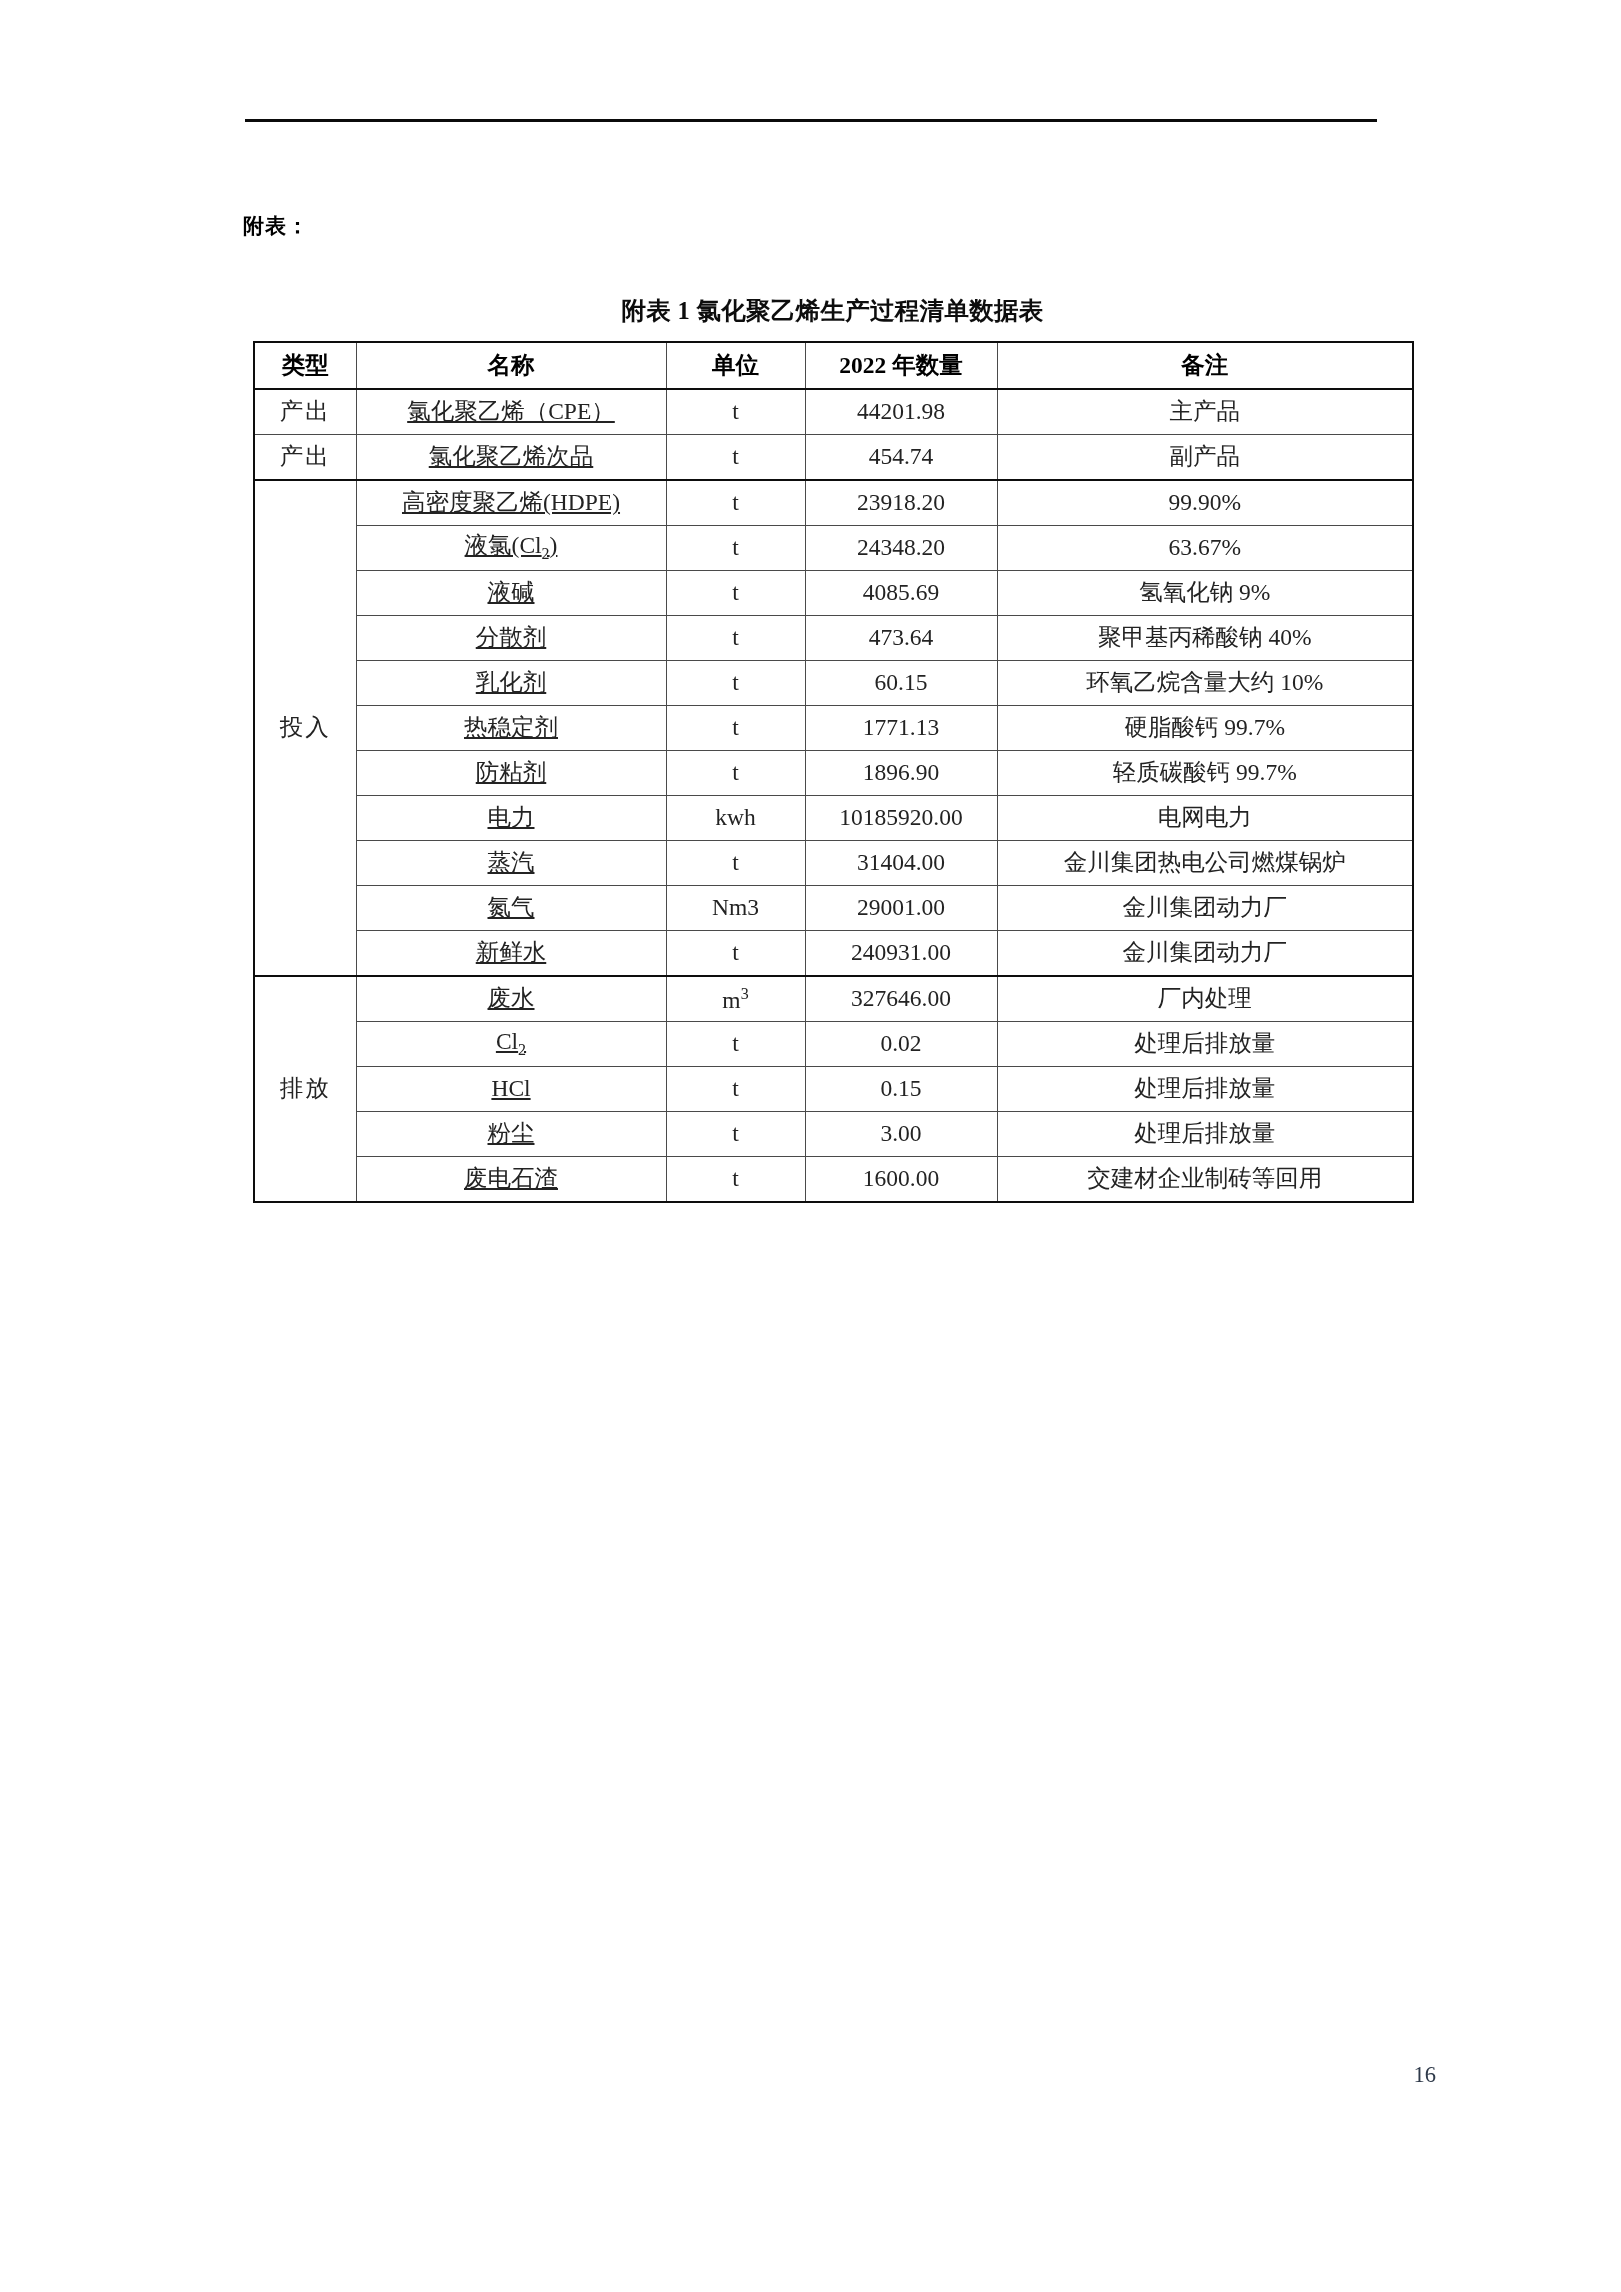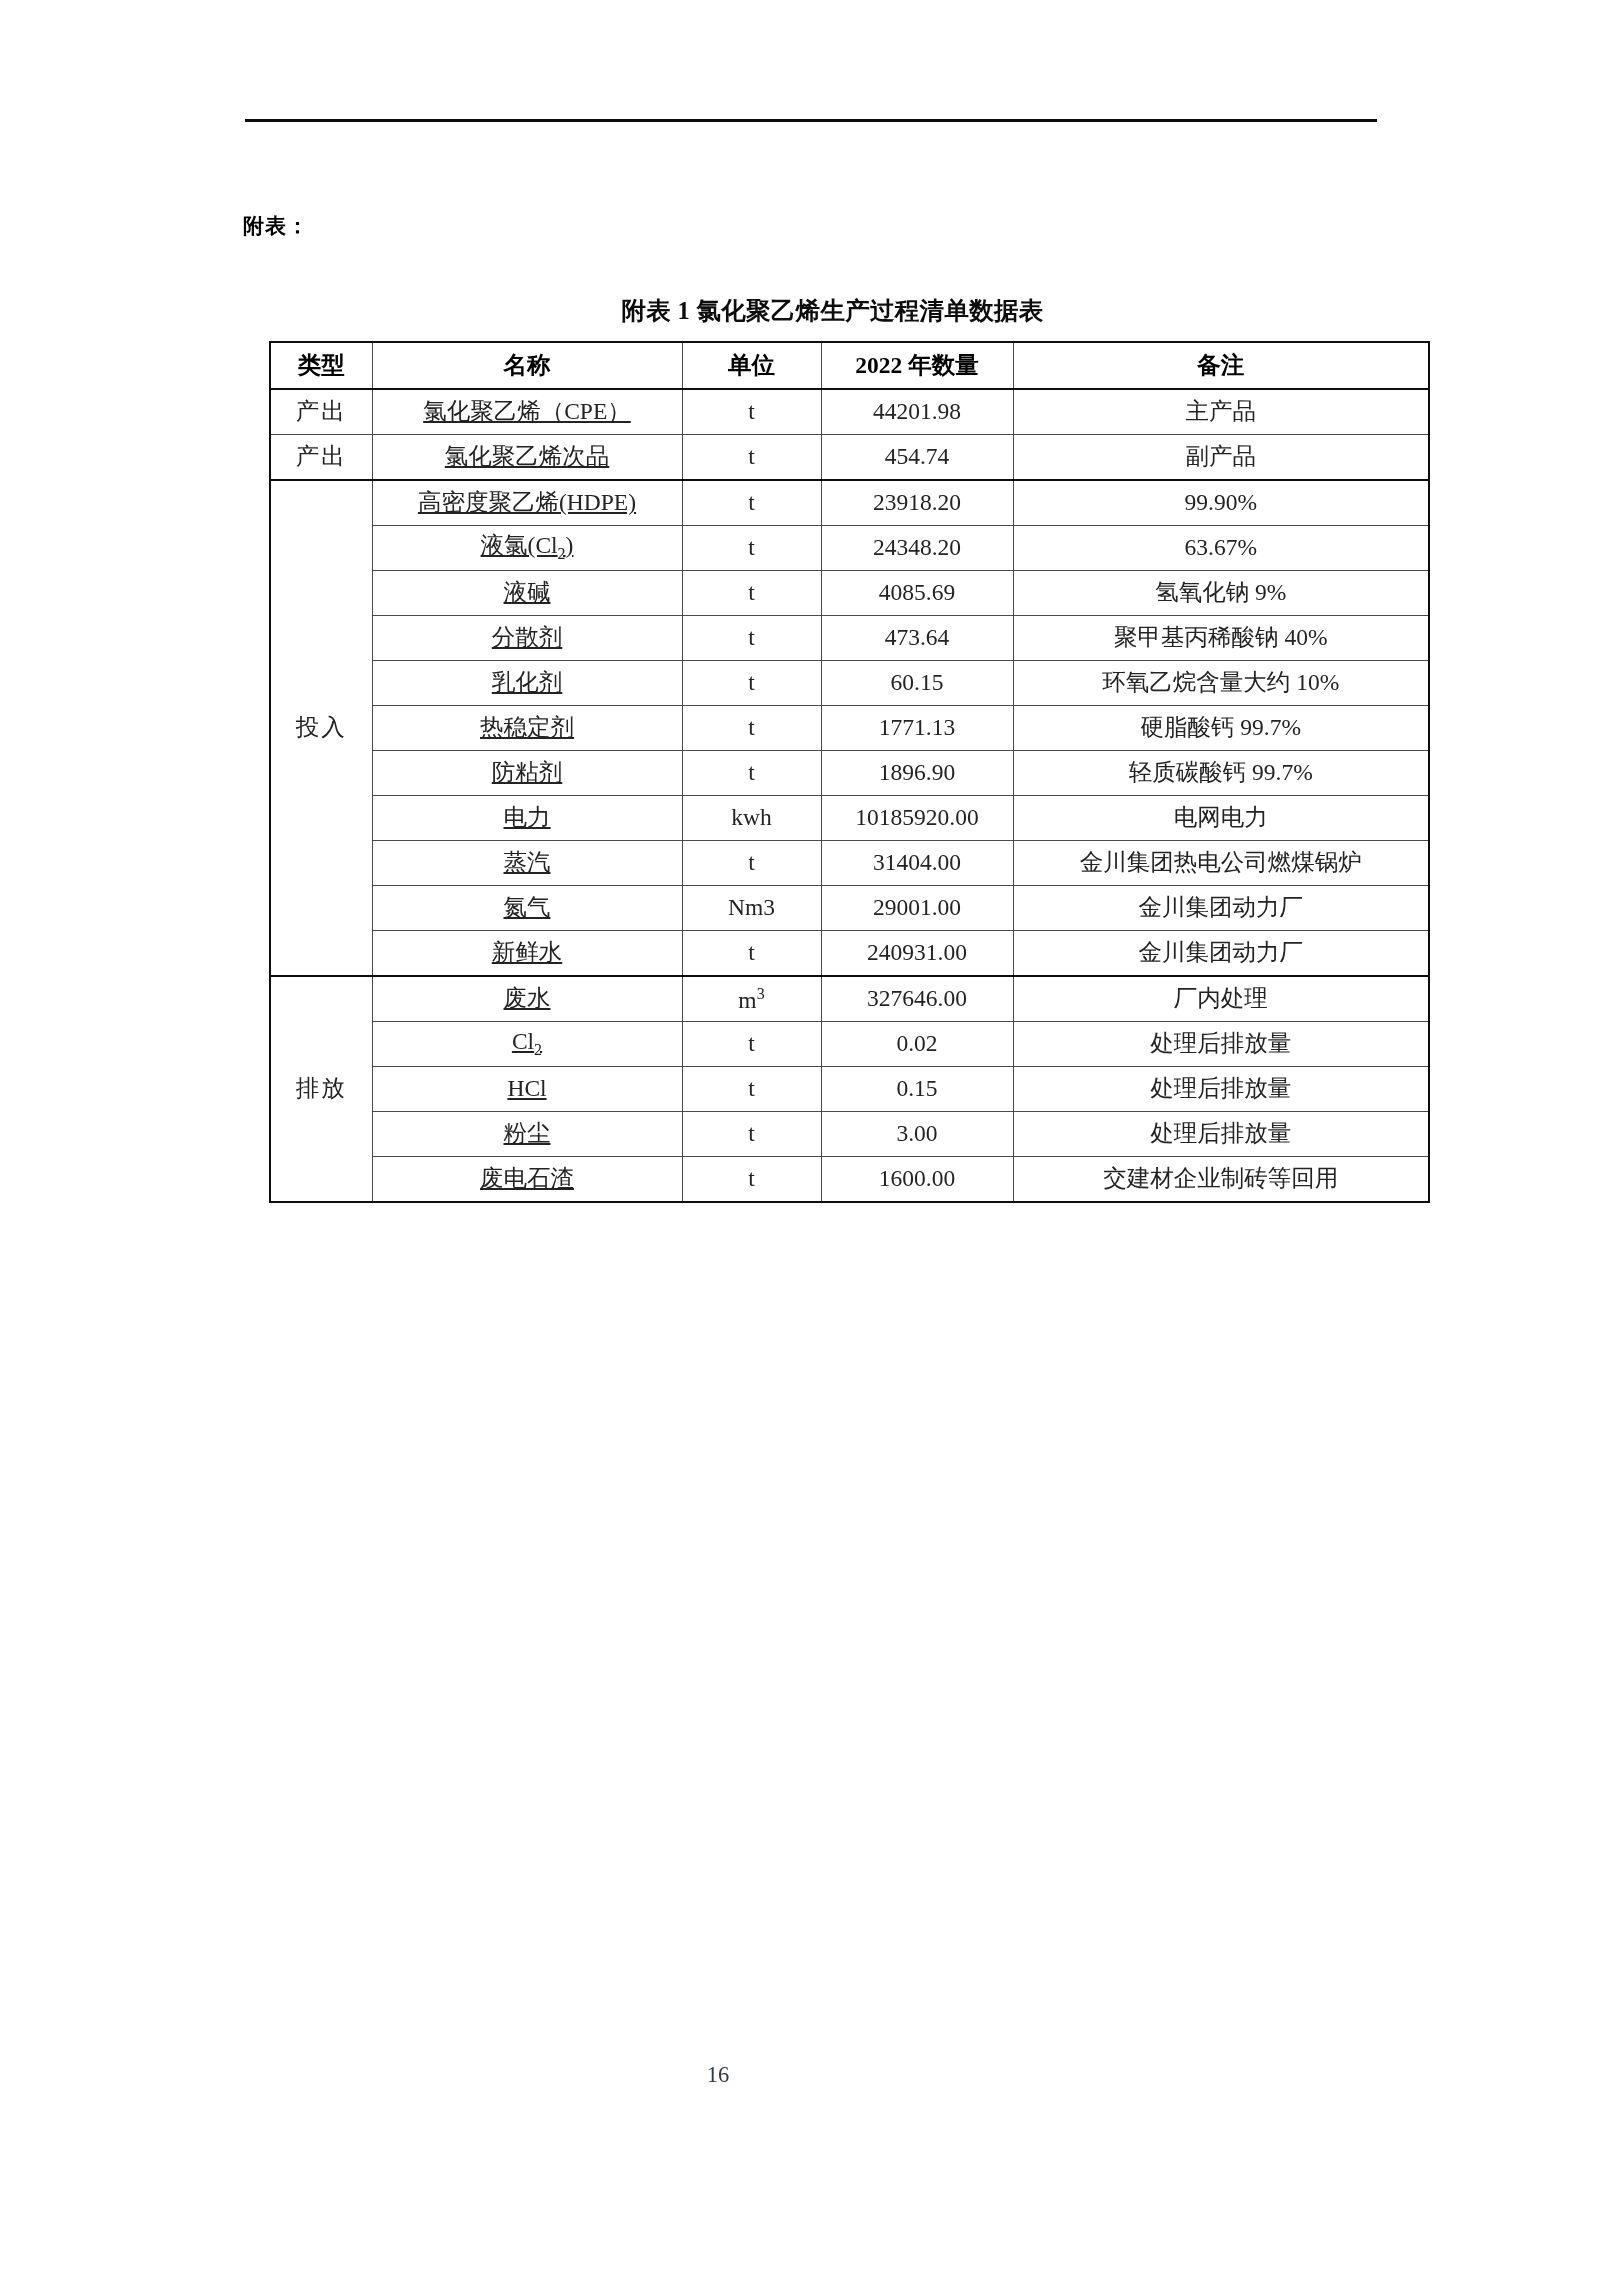--- a/index.html
+++ b/index.html
@@ -95,21 +95,20 @@
     color: #232323;
     padding: 0;
     height: 44px;
     line-height: 1.15;
     font-weight: normal;
   }
 
   
   table.inventory {
     border: 2.5px solid #0d0d0d;
-    margin-left: 16px;
   }
   table.inventory tr.hdr th {
     font-weight: bold;
     color: #000;
     border-bottom: 2.5px solid #0d0d0d;
     height: 45px;
   }
   .hsep-top    { border-top: 2.5px solid #0d0d0d !important; }
 
   td.type-cell {
@@ -126,21 +125,21 @@
 
   sub { font-size: 0.68em; vertical-align: sub; }
   sup { font-size: 0.68em; vertical-align: super; }
 
   
   .page-number {
     position: absolute;
     top: 2062px;
     left: 0;
     width: 1436px;
-    text-align: center;
+    text-align: right;
     font-size: 22.5px;
     color: #2f3a4a;
   }
 </style>
 </head>
 <body>
 
 <div class="page">
 
   <div class="header-area">

